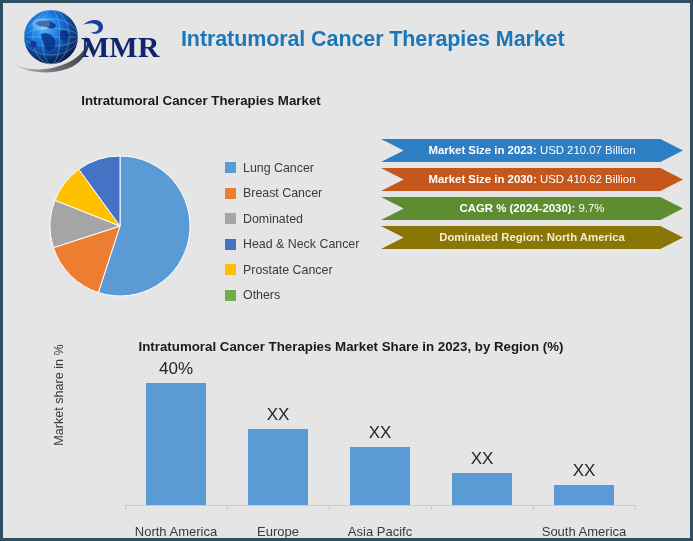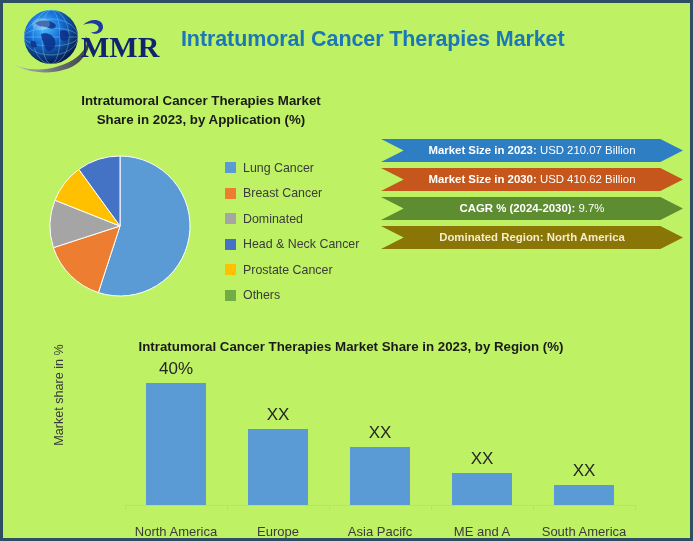--- a/index.html
+++ b/index.html
@@ -8,21 +8,21 @@
     background: #ffffff;
   }
   body {
     font-family: "Liberation Sans", sans-serif;
   }
   #infographic {
     position: relative;
     width: 693px;
     height: 541px;
     box-sizing: border-box;
-    background: #bef264;
+    background: #e5e5e5;
     border: 3px solid #84cc16;
     overflow: hidden;
   }
 
   
   #header {
     position: absolute;
     left: 0; top: 0;
     width: 687px;
     height: 76px;
@@ -242,21 +242,20 @@
         <path d="M72 18 C80 10, 92 12, 92 20 C92 26, 84 29, 80 25 C86 26, 89 22, 87 19 C84 15, 77 16, 72 18 Z" fill="#1B3C9E"></path>
         <text x="70" y="50" font-family="'Liberation Serif', serif" font-size="30" font-weight="bold" fill="#10256E">MMR</text>
       </svg>
     </div>
 
     <div id="header-title">Intratumoral Cancer Therapies Market</div>
   </div>
 
   <div id="pie-title">
     <div>Intratumoral Cancer Therapies Market</div>
-    <div>Share in 2023, by Application (%)</div>
   </div>
 
   <div id="pie-chart">
     <svg width="150" height="150" viewBox="0 0 150 150">
       <g id="pie-slices" transform="translate(75,75)">
           <path d="M0,0 L0.00,-70.00 A70,70 0 1 1 -21.63,66.57 Z" fill="#5B9BD5" stroke="#ffffff" stroke-width="1"></path>
           <path d="M0,0 L-21.63,66.57 A70,70 0 0 1 -66.57,21.63 Z" fill="#ED7D31" stroke="#ffffff" stroke-width="1"></path>
           <path d="M0,0 L-66.57,21.63 A70,70 0 0 1 -65.08,-25.77 Z" fill="#A5A5A5" stroke="#ffffff" stroke-width="1"></path>
           <path d="M0,0 L-65.08,-25.77 A70,70 0 0 1 -41.14,-56.63 Z" fill="#FFC000" stroke="#ffffff" stroke-width="1"></path>
           <path d="M0,0 L-41.14,-56.63 A70,70 0 0 1 -0.00,-70.00 Z" fill="#4472C4" stroke="#ffffff" stroke-width="1"></path>
@@ -330,21 +329,20 @@
       <div class="bar-group" style="left: 408px; width: 102px;">
         <div class="bar-rect" style="width: 60px; height: 19.7826px; left: 21px; background: rgb(91, 155, 213);"></div>
         <div class="bar-value" style="bottom: 25.7826px;">XX</div>
       </div>
     </div>
   <div id="bar-axis"></div>
   <div id="bar-cats">
       <div class="cat-label" style="left: 0px; width: 102px;">North America</div>
       <div class="cat-label" style="left: 102px; width: 102px;">Europe</div>
       <div class="cat-label" style="left: 204px; width: 102px;">Asia Pacifc</div>
-      <div class="cat-label" style="left: 306px; width: 102px;">ME and A</div>
       <div class="cat-label" style="left: 408px; width: 102px;">South America</div>
     </div>
 
 <div class="axis-tick" style="left: 224px;"></div>
     <div class="axis-tick" style="left: 326px;"></div>
     <div class="axis-tick" style="left: 428px;"></div>
     <div class="axis-tick" style="left: 530px;"></div>
     <div class="axis-tick" style="left: 122px;"></div>
     <div class="axis-tick" style="left: 632px;"></div>
   </div>

